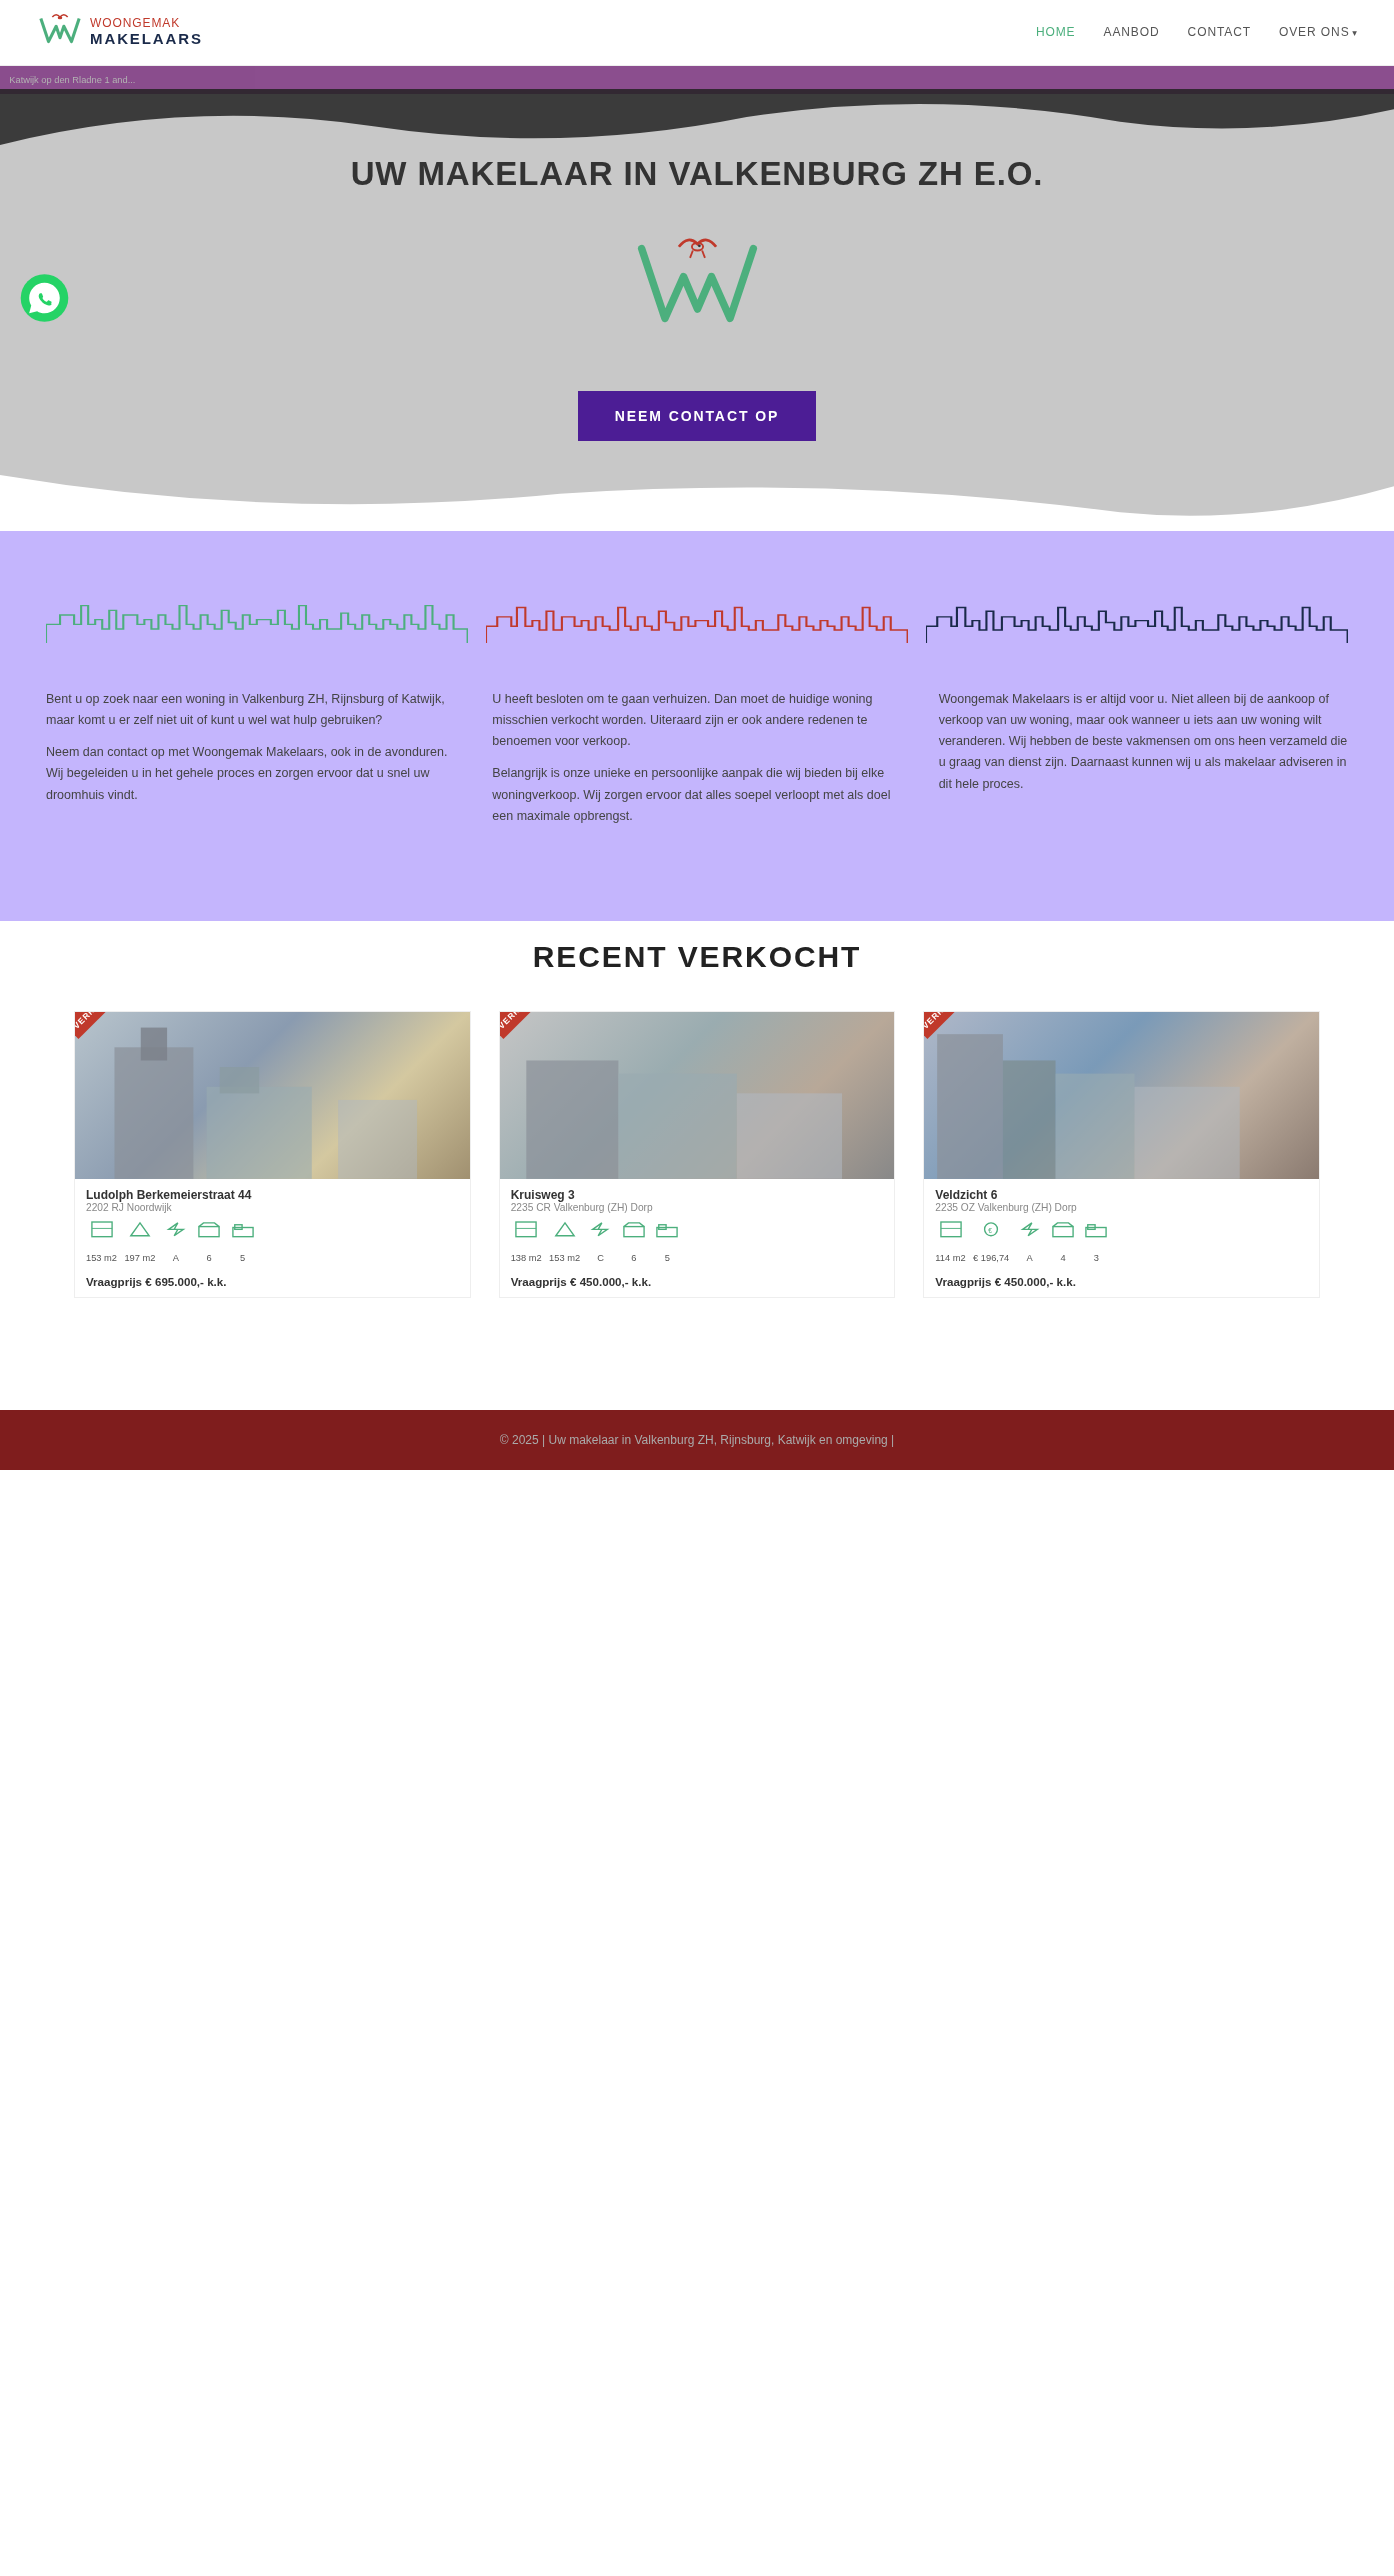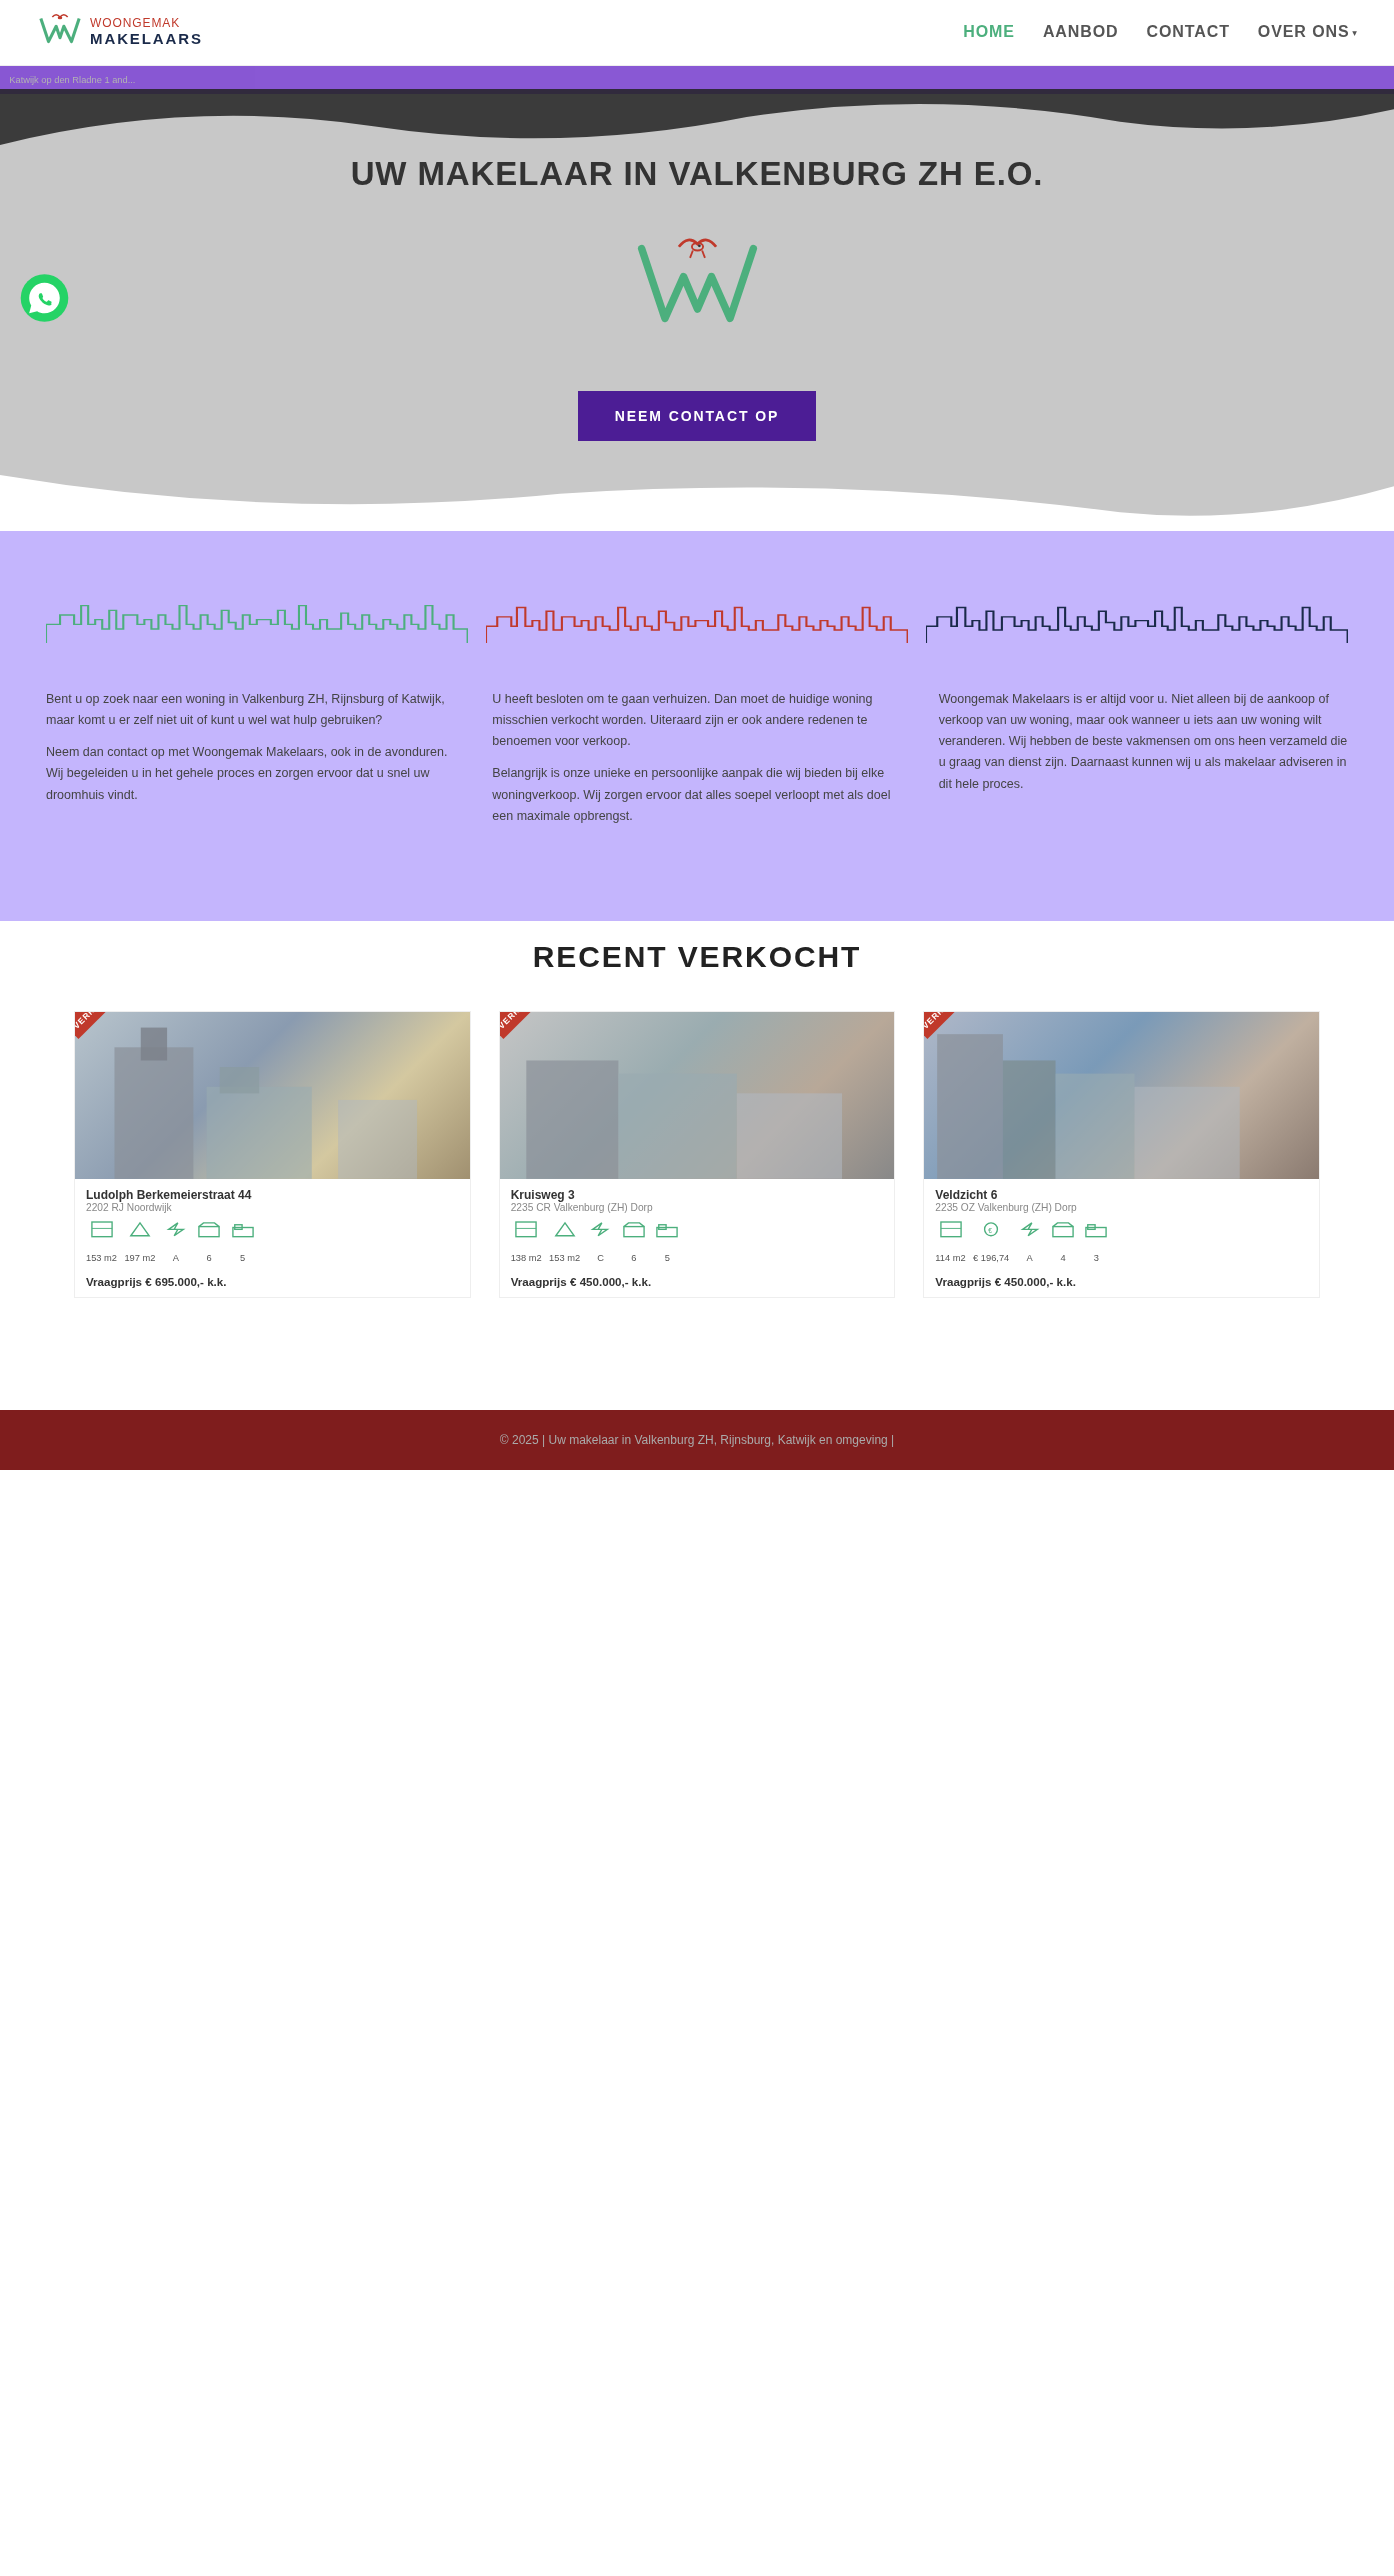--- a/index.html
+++ b/index.html
@@ -42,22 +42,22 @@
       color: #1a2a4a;
       letter-spacing: 1.9px;
     }
     nav {
       display: flex;
       gap: 28px;
       align-items: center;
     }
     nav a {
       text-decoration: none;
-      font-size: 16px;
-      font-weight: bold;
+      font-size: 12px;
+      font-weight: normal;
       color: #555;
       letter-spacing: 0.9px;
       text-align: right;
     }
     nav a.active { color: #4caf7d; }
     .nav-over-ons {
       display: flex;
       align-items: center;
       gap: 2.8px;
     }
@@ -72,21 +72,21 @@
       align-items: center;
       justify-content: center;
       overflow: hidden;
     }
     .hero-map-bar {
       position: absolute;
       top: 0;
       left: 0;
       right: 0;
       height: 28px;
-      background: #6d28d9;
+      background: #701a75;
       opacity: 0.7;
       font-size: 9.3px;
       color: #aaa;
       display: flex;
       align-items: center;
       padding-left: 9.3px;
     }
     .hero-wave-top {
       position: absolute;
       top: 23px;

